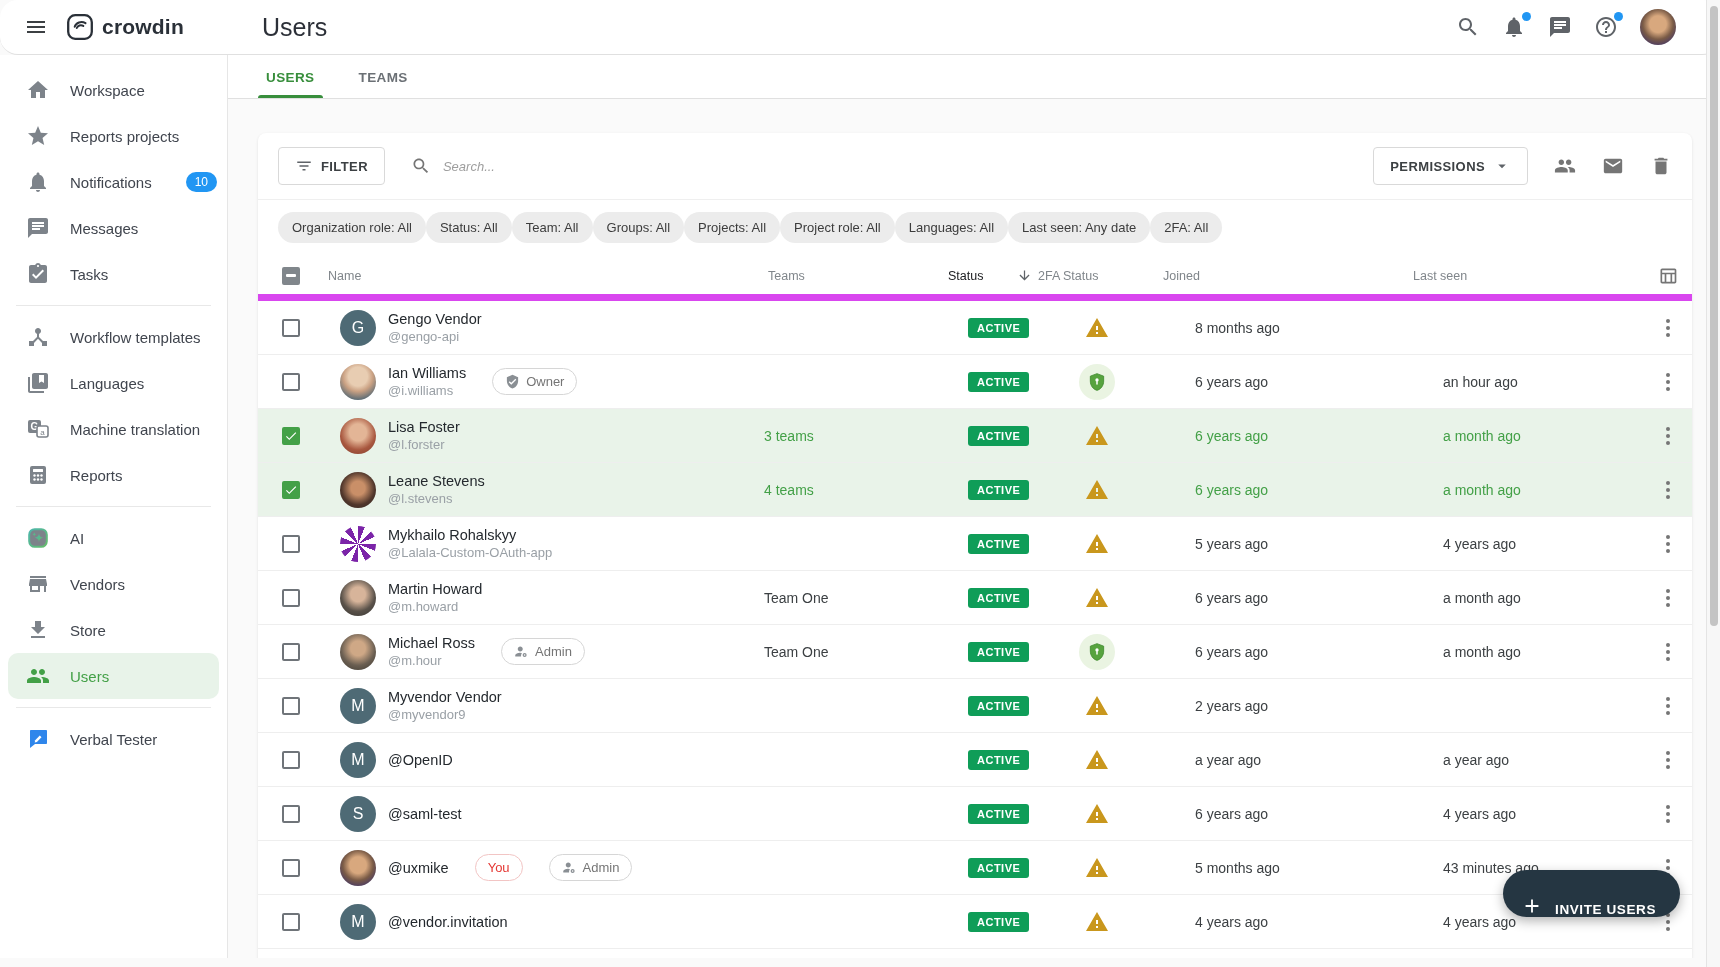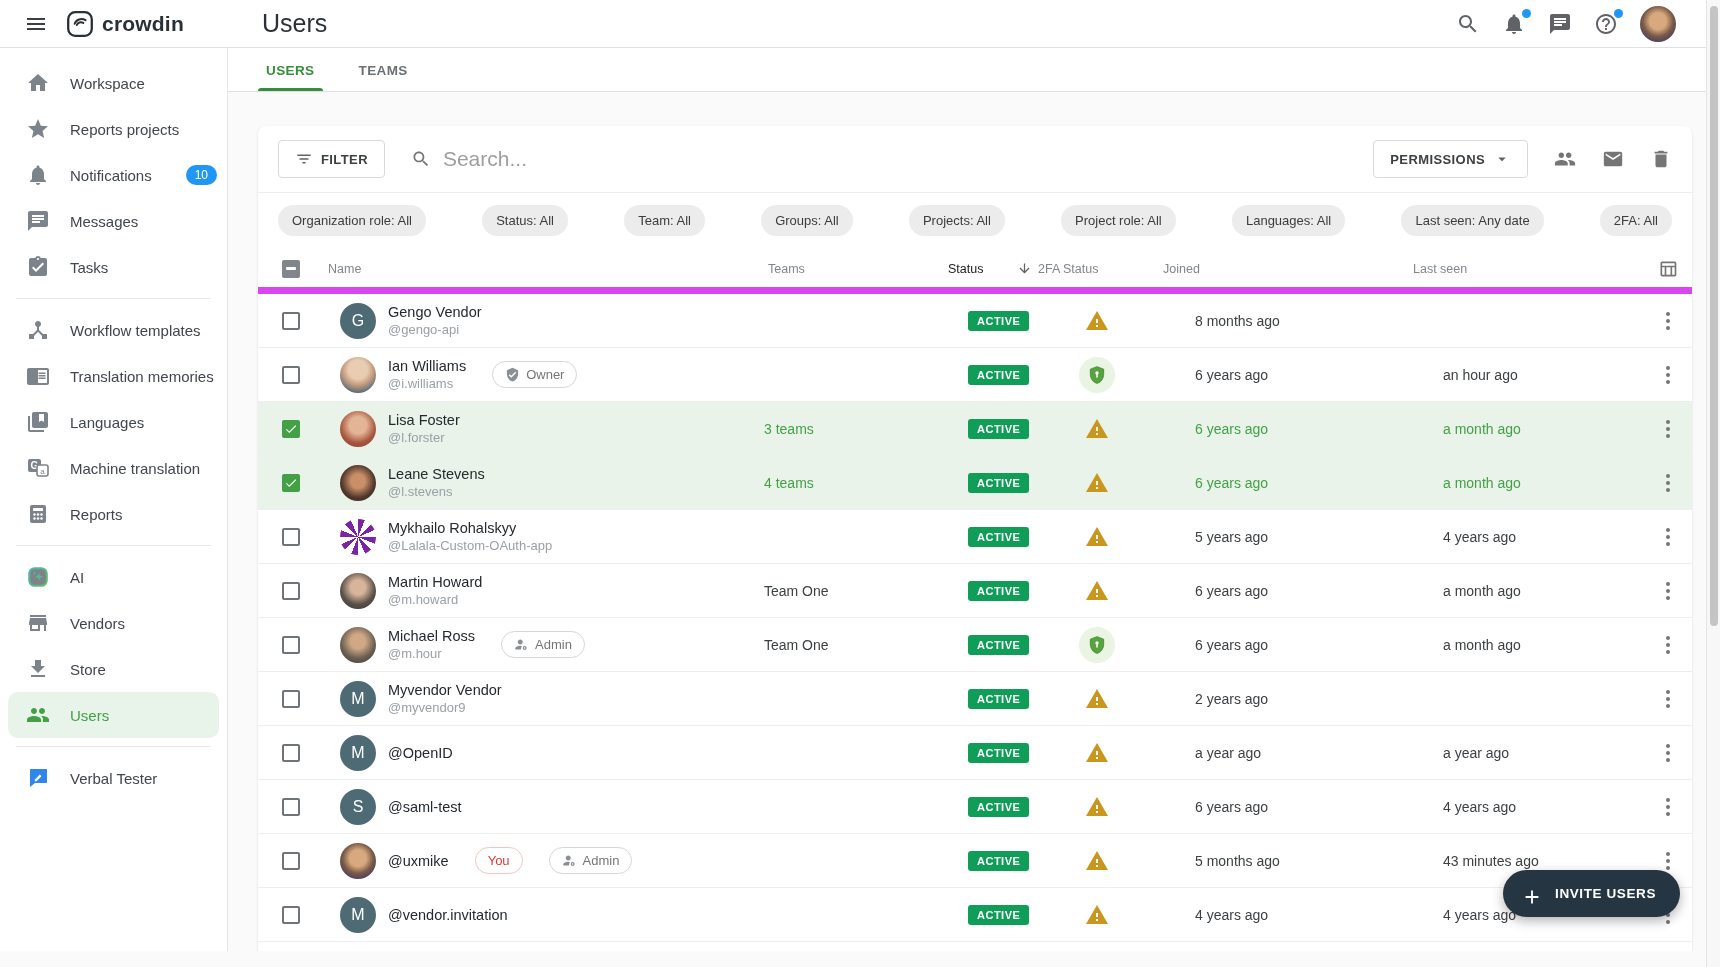--- a/index.html
+++ b/index.html
@@ -5,21 +5,21 @@
   * { margin:0; padding:0; box-sizing:border-box; }
   html,body { width:1720px; height:967px; overflow:hidden; font-family:"Liberation Sans", sans-serif; background:#fafafa; }
   :root{
     --accent-green:#43a047; --tab-green:#388e3c; --status-green:#0f9d58;
     --selected-bg:#e9f3e9; --warn:#c9971d; --blue:#2196f3; --dark-btn:#253642;
     --txt:#24292e; --txt2:#5f6368; --txt3:#9aa0a6; --line:#e0e0e0;
   }
   .icon svg{ display:block; }
 
   
-  .topbar{ height:48px; background:#fff; border-bottom:1px solid var(--line); display:flex; align-items:center; position:relative; z-index:5; }
+  .topbar{ height:55px; background:#fff; border-bottom:1px solid var(--line); display:flex; align-items:center; position:relative; z-index:5;border-radius:18px; }
   .topbar-left{ width:228px; flex:0 0 228px; display:flex; align-items:center; padding-left:24px; gap:18px; }
   .hamburger svg{ width:24px; height:24px; fill:#3c4043; }
   .logo{ display:flex; align-items:center; gap:8px; }
   .logo-text{ font-size:21px; font-weight:700; color:#2a3038; letter-spacing:.2px; }
   .page-title{ font-size:25px; font-weight:500; color:#2c3038; margin-left:34px; }
   .topbar-right{ margin-left:auto; display:flex; align-items:center; gap:22px; padding-right:44px; }
   .tb-icon{ position:relative; width:24px; height:24px; color:#5f6368; cursor:pointer; }
   .tb-icon svg{ width:24px; height:24px; fill:currentColor; }
   .dot{ position:absolute; top:-3px; right:-5px; width:9px; height:9px; border-radius:50%; background:var(--blue); }
   .user-avatar{ width:36px; height:36px; border-radius:50%;
@@ -46,27 +46,27 @@
   .tab.active:after{ content:""; position:absolute; left:-6px; right:-6px; bottom:0; height:3px; background:var(--tab-green); border-radius:3px 3px 0 0; }
   .content{ flex:1; background:#fafafa; padding:34px 28px 0 30px; overflow:hidden; }
 
   .card{ background:#fff; border-radius:8px; box-shadow:0 1px 3px rgba(0,0,0,.10); min-height:840px; }
   .toolbar{ display:flex; align-items:center; padding:14px 20px; gap:26px; border-bottom:1px solid #efefef; }
   .btn-outline{ display:flex; align-items:center; gap:8px; border:1px solid #d9d9d9; border-radius:4px; background:#fff;
     height:38px; padding:0 16px; font-size:13px; font-weight:700; color:#3c4043; letter-spacing:.4px; cursor:pointer; font-family:inherit;}
   .btn-outline svg{ width:18px; height:18px; fill:#5f6368; }
   .search-box{ display:flex; align-items:center; gap:12px; flex:1; }
   .search-box svg{ width:20px; height:20px; fill:#757575; }
-  .search-input{ border:none; outline:none; font-size:21px; color:#3c4043; width:420px; font-family:inherit; background:transparent; }
+  .search-input{ border:none; outline:none; font-size:13px; color:#3c4043; width:420px; font-family:inherit; background:transparent;font-style:italic; }
   .search-input::placeholder{ color:#9e9e9e; }
   .toolbar-right{ display:flex; align-items:center; gap:26px; }
   .tool-icon{ width:22px; height:22px; color:#757575; cursor:pointer; }
   .tool-icon svg{ width:22px; height:22px; fill:currentColor; }
 
-  .chips{ display:flex; padding:12px 20px 14px; flex-wrap:wrap;justify-content:space-between; }
+  .chips{ display:flex; padding:12px 20px 14px; flex-wrap:wrap; }
   .chip{ background:#ececec; border-radius:16px; height:31px; display:flex; align-items:center; padding:0 14px; font-size:13px; color:#3c3c3c; cursor:pointer; }
 
   
   .thead, .trow{ display:grid; grid-template-columns:66px 1fr 180px 90px 125px 250px 235px 48px; align-items:center; }
   .thead{ height:44px; border-bottom:7px solid #d946ef; color:#80868b; font-size:12.5px; }
   .th{ padding-left:4px; display:flex; align-items:center; gap:6px; }
   .th.sorted{ color:#202124; font-weight:500;gap:34px; }
   .th .sort svg{ width:15px; height:15px; fill:#5f6368; }
   .th-cols{ justify-content:flex-end; padding-right:14px; cursor:pointer; }
   .th-cols svg{ width:20px; height:20px; fill:#757575; }
@@ -110,21 +110,21 @@
   .shield-wrap{ width:36px; height:36px; border-radius:50%; background:#eaf4e2; display:flex; align-items:center; justify-content:center; }
   .shield-wrap svg{ width:20px; height:20px; }
   .time-cell{ font-size:14px; color:#3c4043; padding-left:36px; white-space:nowrap; }
   .lastseen-cell{ padding-left:34px; }
   .trow.selected .time-cell, .trow.selected .teams-cell.link{ color:var(--accent-green); }
   .kebab{ width:48px; display:flex; flex-direction:column; align-items:center; gap:3px; cursor:pointer; padding:6px 0; }
   .kebab i{ width:4px; height:4px; border-radius:50%; background:#757575; }
 
   
   .invite-btn{ position:fixed; right:40px; bottom:50px; height:47px; border-radius:24px; background:var(--dark-btn);
-    color:#fff; display:flex; align-items:flex-start; gap:12px; padding:16px 24px 0 18px; font-size:13.5px; font-weight:700;
+    color:#fff; display:flex; align-items:flex-end; gap:12px; padding:3px 24px 0 18px; font-size:13.5px; font-weight:700;
     letter-spacing:.6px; box-shadow:0 4px 12px rgba(0,0,0,.3); cursor:pointer; z-index:20; border:none; font-family:inherit;}
   .invite-btn svg{ width:22px; height:22px; fill:#fff; }
 
   
   .scrollbar{ position:fixed; top:0; right:0; width:14px; height:967px; background:#f7f7f7; border-left:1px solid #e4e4e4; z-index:30; }
   .scrollbar .thumb{ position:absolute; top:6px; left:3px; width:8px; height:620px; background:#c4c4c4; border-radius:4px; }
 </style>
 </head>
 <body>
 
@@ -224,28 +224,20 @@
           <span class="icon">
             <svg viewBox="0 0 24 24">
               <path d="M17 16l-4-4V8.82C14.16 8.4 15 7.3 15 6c0-1.66-1.34-3-3-3S9 4.34 9 6c0 1.3.84 2.4 2 2.82V12l-4 4H3v5h5v-3.05l4-4.2 4 4.2V21h5v-5h-4z"></path>
             </svg>
           </span>
           <span class="lbl">Workflow templates</span>
         </div>
         <div class="side-item">
           <span class="icon">
             <svg viewBox="0 0 24 24">
-              <path d="M21 4H3c-1.1 0-2 .9-2 2v13c0 1.1.9 2 2 2h18c1.1 0 2-.9 2-2V6c0-1.1-.9-2-2-2zm0 15h-9V6h9v13zm-8.5-10.5h7V10h-7zm0 2.5h7v1.5h-7zm0 2.5h7V15h-7z" fill-rule="evenodd"></path>
-            </svg>
-          </span>
-          <span class="lbl">Translation memories</span>
-        </div>
-        <div class="side-item">
-          <span class="icon">
-            <svg viewBox="0 0 24 24">
               <path d="M4 6H2v14c0 1.1.9 2 2 2h14v-2H4V6zm16-4H8c-1.1 0-2 .9-2 2v12c0 1.1.9 2 2 2h12c1.1 0 2-.9 2-2V4c0-1.1-.9-2-2-2zm-2 10l-2.5-1.5L13 12V4h5v8z"></path>
             </svg>
           </span>
           <span class="lbl">Languages</span>
         </div>
         <div class="side-item">
           <span class="icon">
             <svg viewBox="0 0 24 24">
               <rect x="2" y="3" width="13" height="13" rx="2"></rect>
               <text x="8.5" y="13" font-size="10" font-weight="bold" fill="#fff" text-anchor="middle" font-family="Liberation Sans, sans-serif">G</text>

